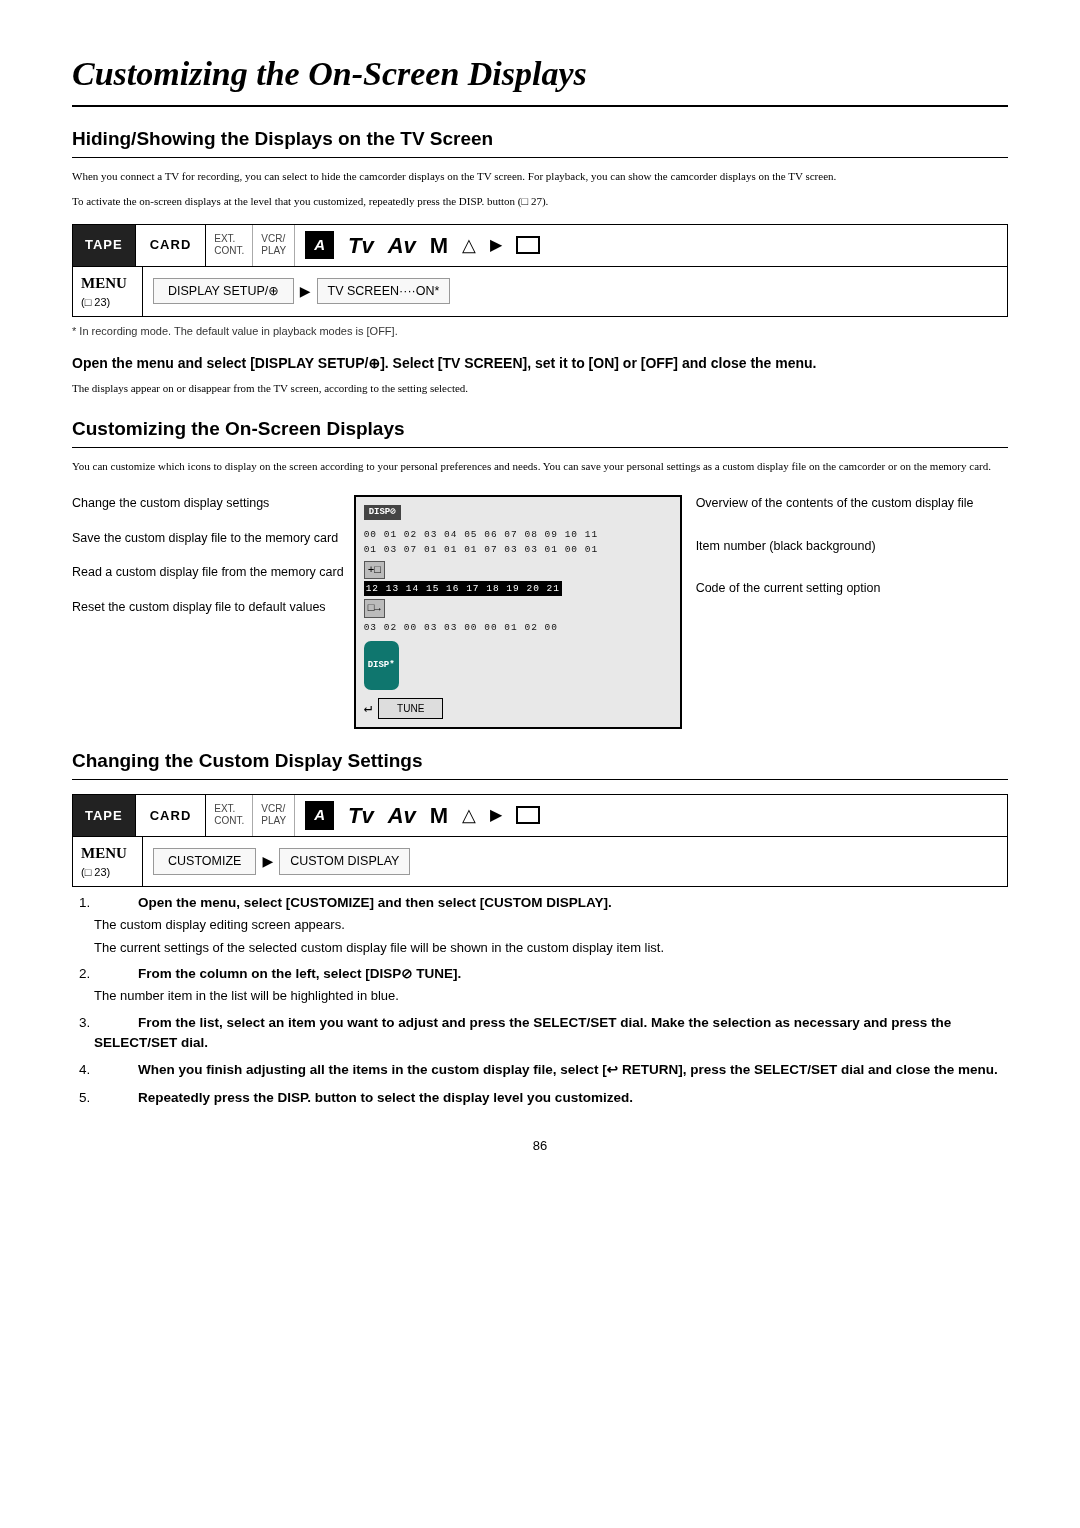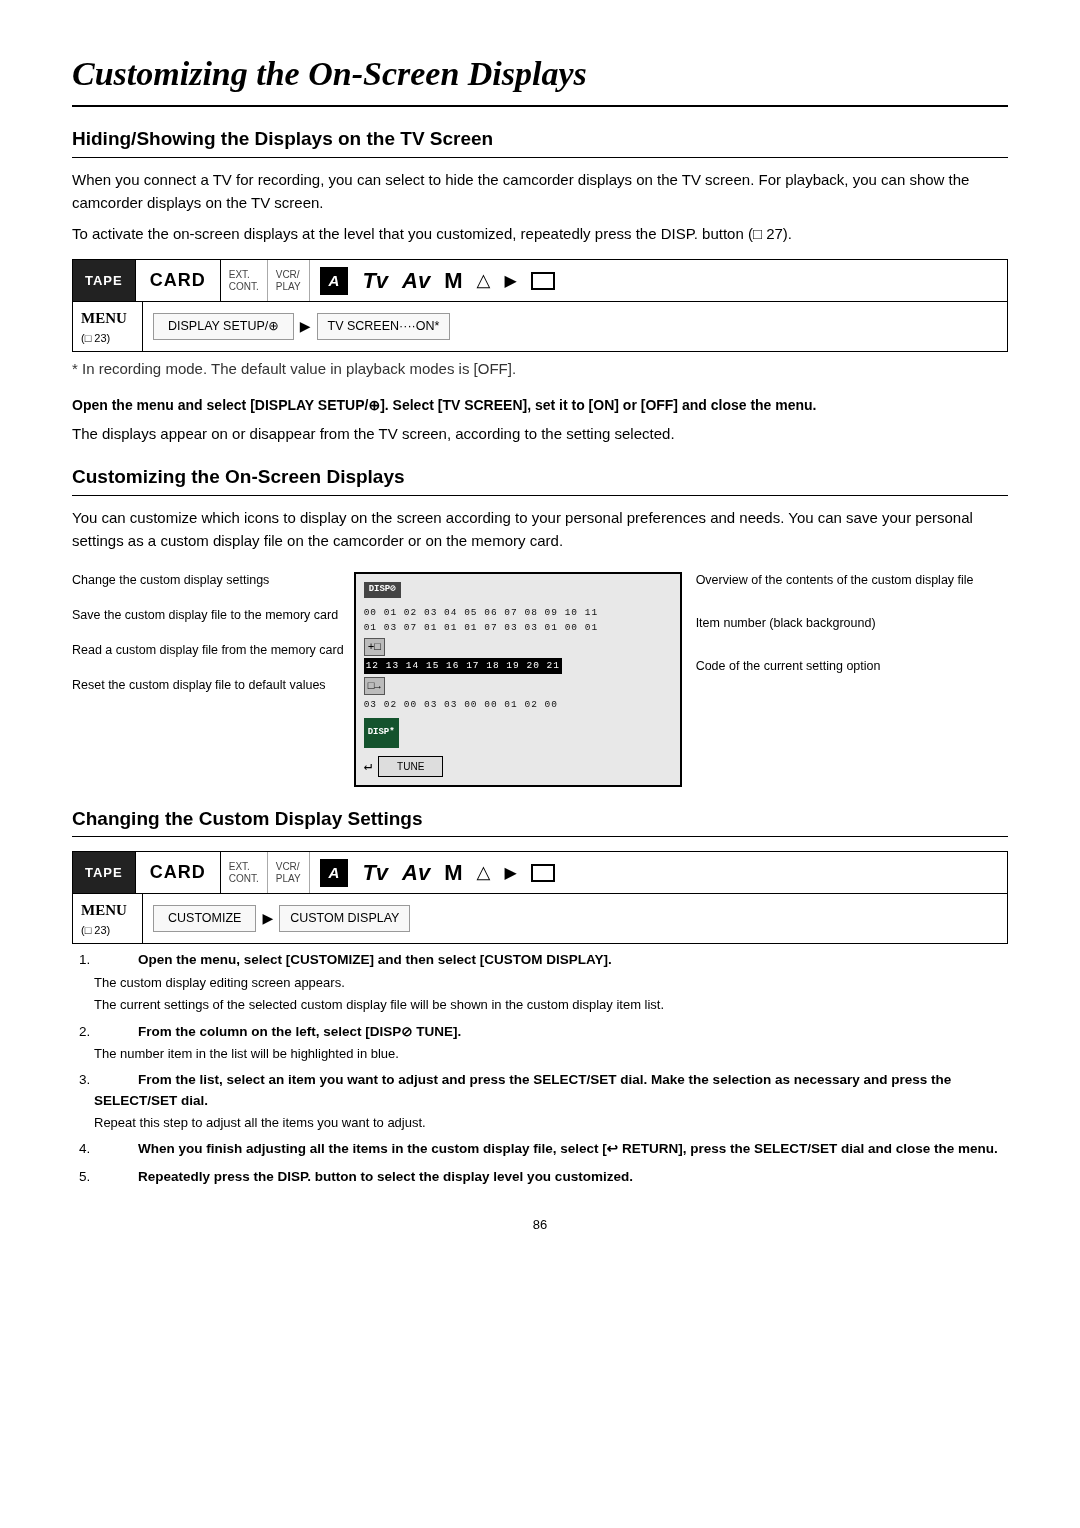--- a/index.html
+++ b/index.html
@@ -25,22 +25,23 @@
     .section-heading {
       font-size: 19px;
       font-weight: bold;
       border-bottom: 1.5px solid #000;
       padding-bottom: 3px;
       margin-bottom: 10px;
       margin-top: 18px;
     }
     .body-text {
       margin-bottom: 8px;
-      font-size: 15px;
+      font-size: 11px;
       line-height: 1.55;
+      font-family: Liberation Serif, serif;
     }
     
     .toolbar-row {
       display: flex;
       align-items: stretch;
       border: 1.5px solid #000;
       margin: 14px 16px 0 0;
       width: 100%;
     }
     .toolbar-tape {
@@ -51,21 +52,21 @@
       padding: 6px 12px;
       display: flex;
       align-items: center;
       letter-spacing: 1px;
       border-right: 1.5px solid #000;
     }
     .toolbar-card {
       background: #fff;
       color: #000;
       font-weight: bold;
-      font-size: 18px;
+      font-size: 13px;
       padding: 6px 14px;
       border-right: 1.5px solid #000;
       display: flex;
       align-items: center;
       letter-spacing: 1px;
     }
     .toolbar-ext {
       font-size: 10px;
       color: #444;
       padding: 6px 8px;
@@ -170,21 +171,21 @@
       margin-right: 6px;
       color: #000;
     }
     .menu-value {
       font-size: 12.5px;
       padding: 3px 10px;
       border: 1px solid #999;
       background: #f8f8f8;
     }
     .footnote {
-      font-size: 15px;
+      font-size: 11px;
       color: #333;
       margin-bottom: 12px;
     }
     .sub-heading {
       font-weight: bold;
       font-size: 14px;
       margin: 14px 0 6px 0;
     }
     
     .diagram-area {
@@ -234,28 +235,29 @@
       line-height: 1.6;
       color: #111;
     }
     .disp-highlight {
       background: #000;
       color: #fff;
       display: inline-block;
       padding: 0 2px;
     }
     .disp-disp2 {
-      background: #14532d;
+      background: #0f766e;
       color: #fff;
       font-size: 9px;
-      padding: 8px 4px;
+      padding: 18px 4px;
       font-weight: bold;
       display: inline-block;
       margin-top: 3px;
       align-self: flex-start;
+      border-radius: 7px;
     }
     .disp-tune-bar {
       margin-top: 6px;
       display: flex;
       align-items: center;
       gap: 6px;
     }
     .disp-return-icon {
       font-size: 14px;
     }
@@ -429,21 +431,20 @@
     <strong>Open the menu, select [CUSTOMIZE] and then select [CUSTOM DISPLAY].</strong>
     <p class="step-sub">The custom display editing screen appears.</p>
     <p class="step-sub">The current settings of the selected custom display file will be shown in the custom display item list.</p>
   </li>
   <li>
     <strong>From the column on the left, select [DISP⊘ TUNE].</strong>
     <p class="step-sub">The number item in the list will be highlighted in blue.</p>
   </li>
   <li>
     <strong>From the list, select an item you want to adjust and press the SELECT/SET dial. Make the selection as necessary and press the SELECT/SET dial.</strong>
-    <p class="step-sub">Repeat this step to adjust all the items you want to adjust.</p>
   </li>
   <li>
     <strong>When you finish adjusting all the items in the custom display file, select [↩ RETURN], press the SELECT/SET dial and close the menu.</strong>
   </li>
   <li>
     <strong>Repeatedly press the DISP. button to select the display level you customized.</strong>
   </li>
 </ol>
 
 <div class="page-number">86</div>

